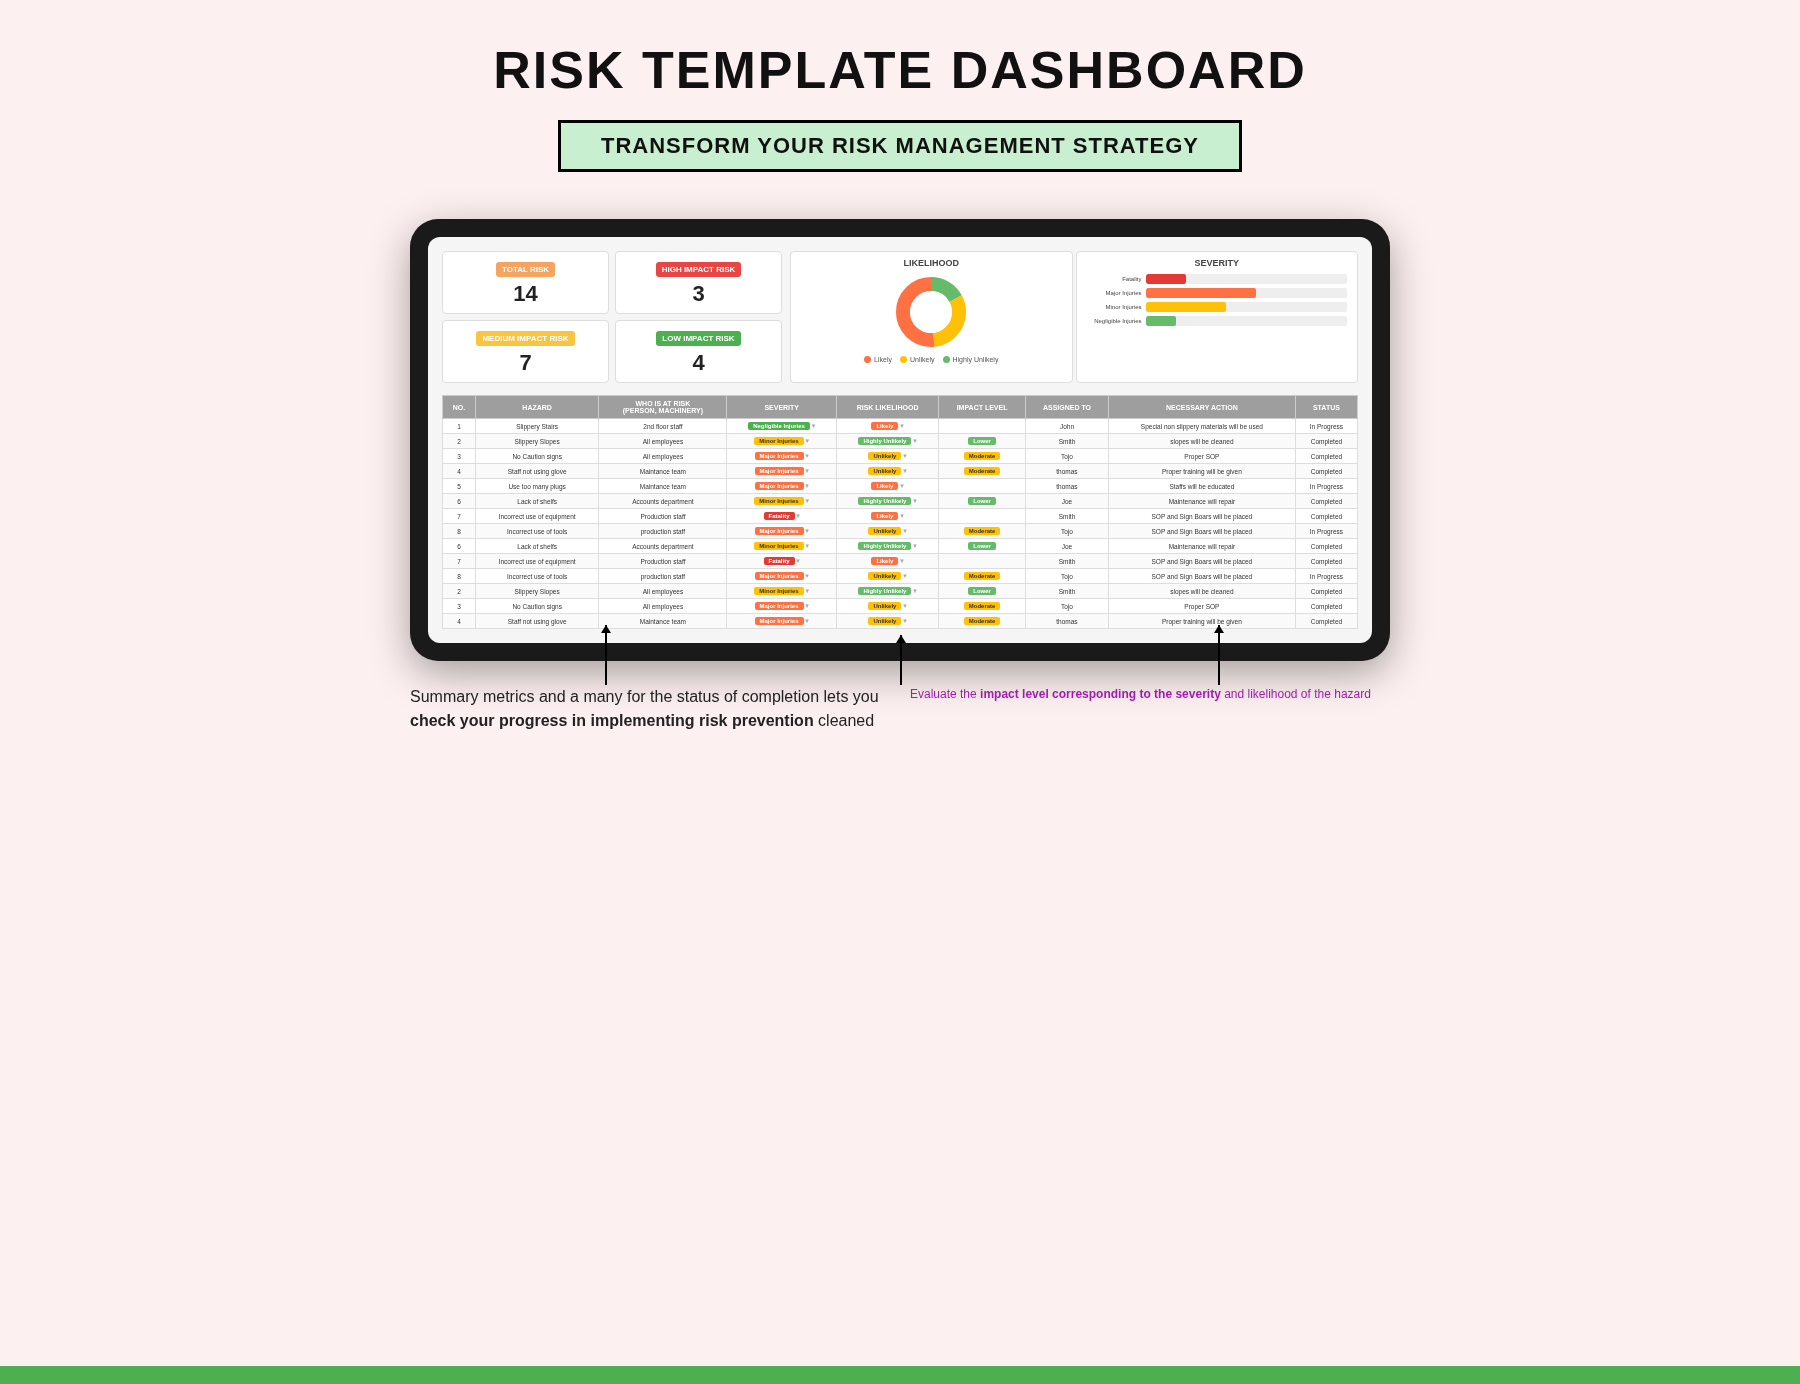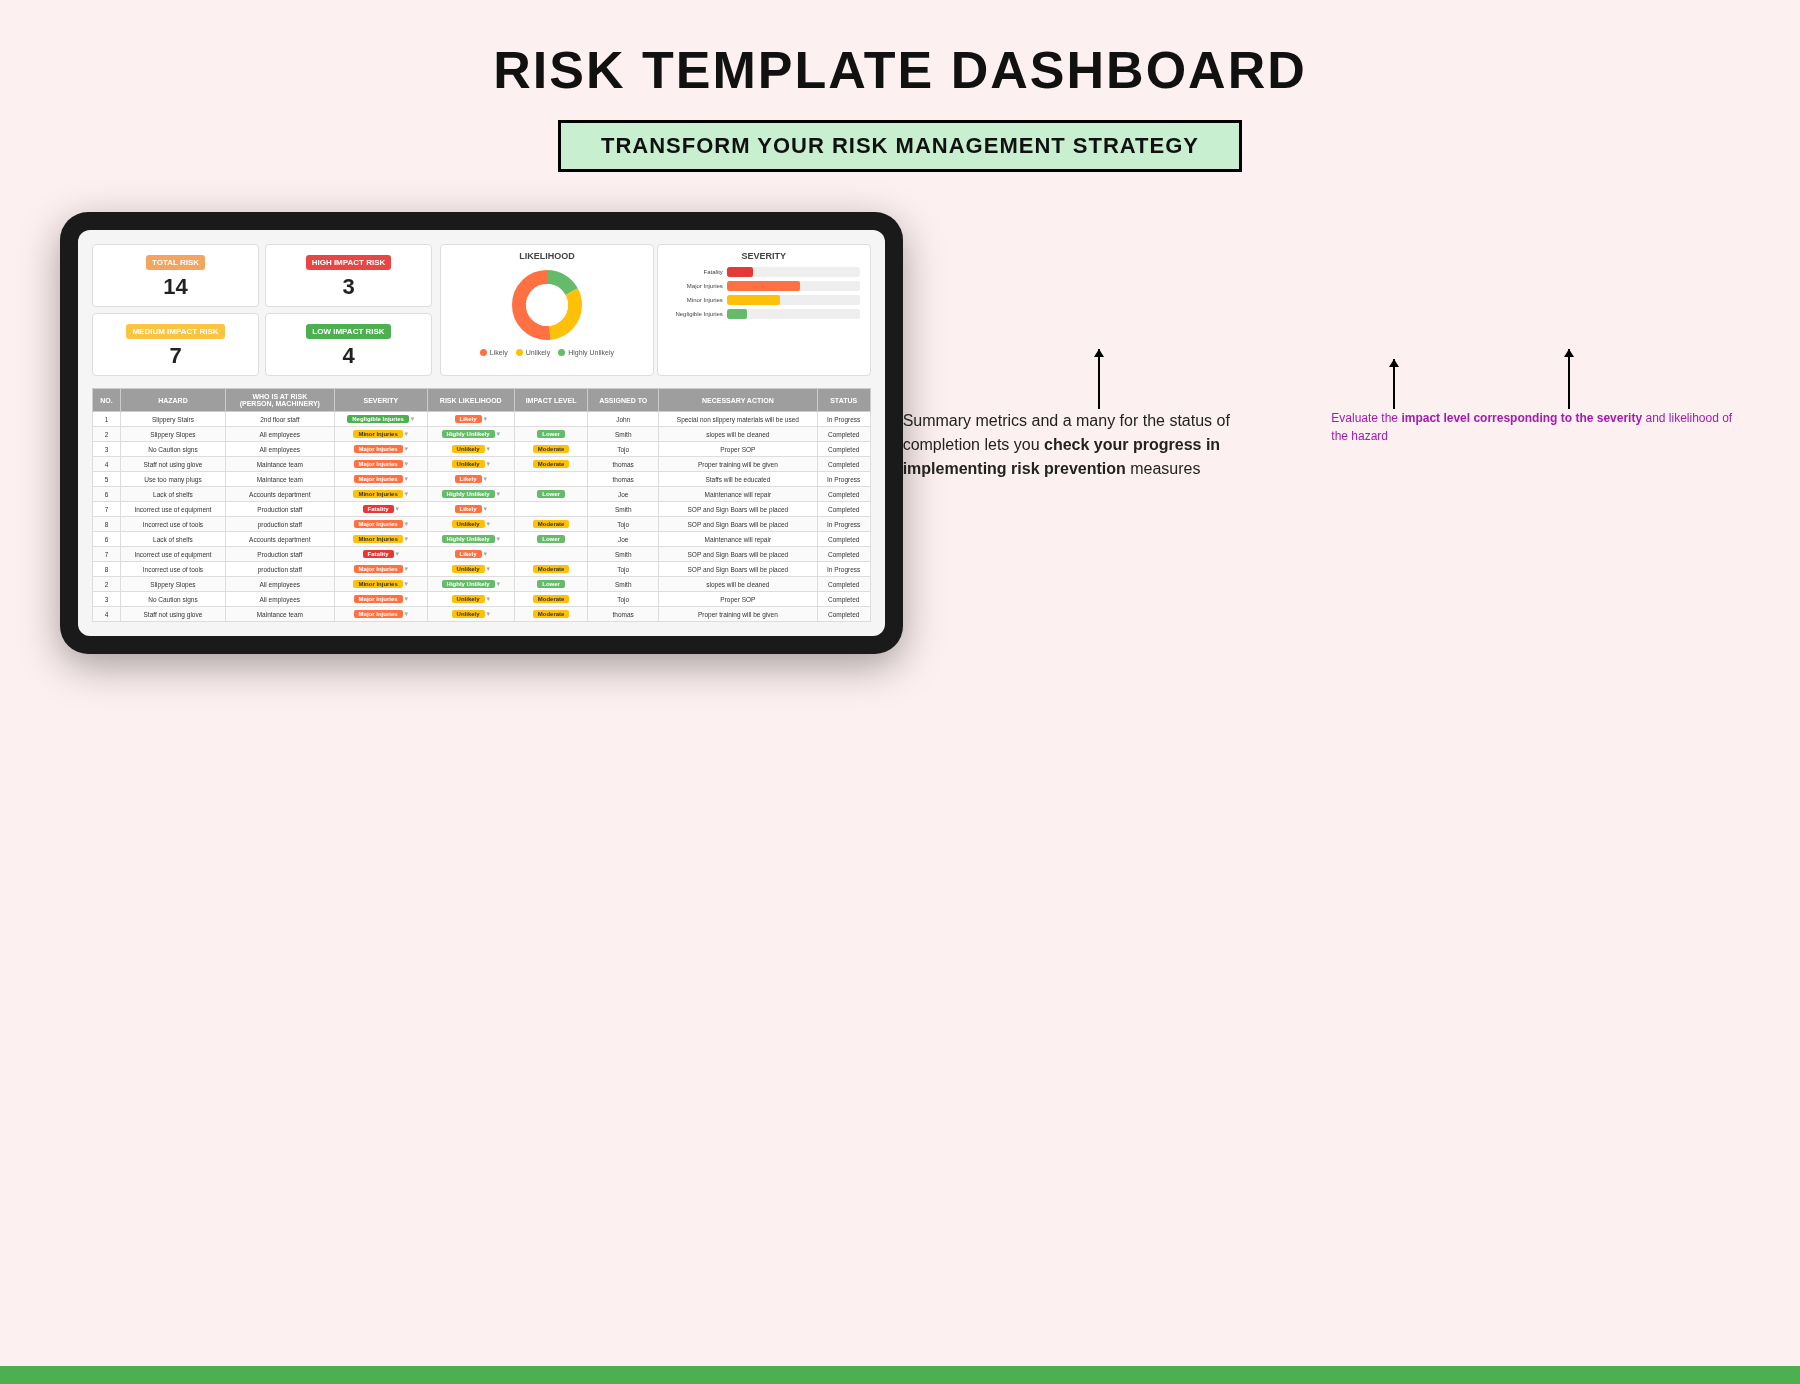--- a/index.html
+++ b/index.html
@@ -37,23 +37,24 @@
       font-size: 22px;
       font-weight: 800;
       color: #111;
       text-align: center;
       letter-spacing: 1px;
       margin-bottom: 40px;
     }
 
     .dashboard-wrapper {
       display: flex;
-      flex-direction: row;
+      flex-direction: column;
       align-items: center;
       width: 100%;
+      margin-top: 7px;
     }
 
     
     .device-frame {
       background-color: #1a1a1a;
       border-radius: 28px;
       padding: 18px;
       width: 980px;
       box-shadow: 0 12px 40px rgba(0,0,0,0.35);
     }
@@ -713,21 +714,21 @@
       </div>
     </div>
 
     <div class="annotation-area">
 
       <div class="arrow-left"></div>
       <div class="arrow-center"></div>
       <div class="arrow-right"></div>
 
       <div class="annotation-left">
-        <span>Summary metrics and a  many for the status of completion lets you </span><span class="annotation-bold">check your progress in implementing risk prevention</span><span> measures</span>
+        <span>Summary metrics and a  many for the status of completion lets you </span><span class="annotation-bold">check your progress in implementing risk prevention</span><span> cleaned</span>
       </div>
 
       <div class="annotation-center">
         <span>Evaluate the </span><span class="annotation-bold">impact level corresponding to the severity</span><span> and likelihood of the hazard</span>
       </div>
 
     </div>
 
   </div>
 

